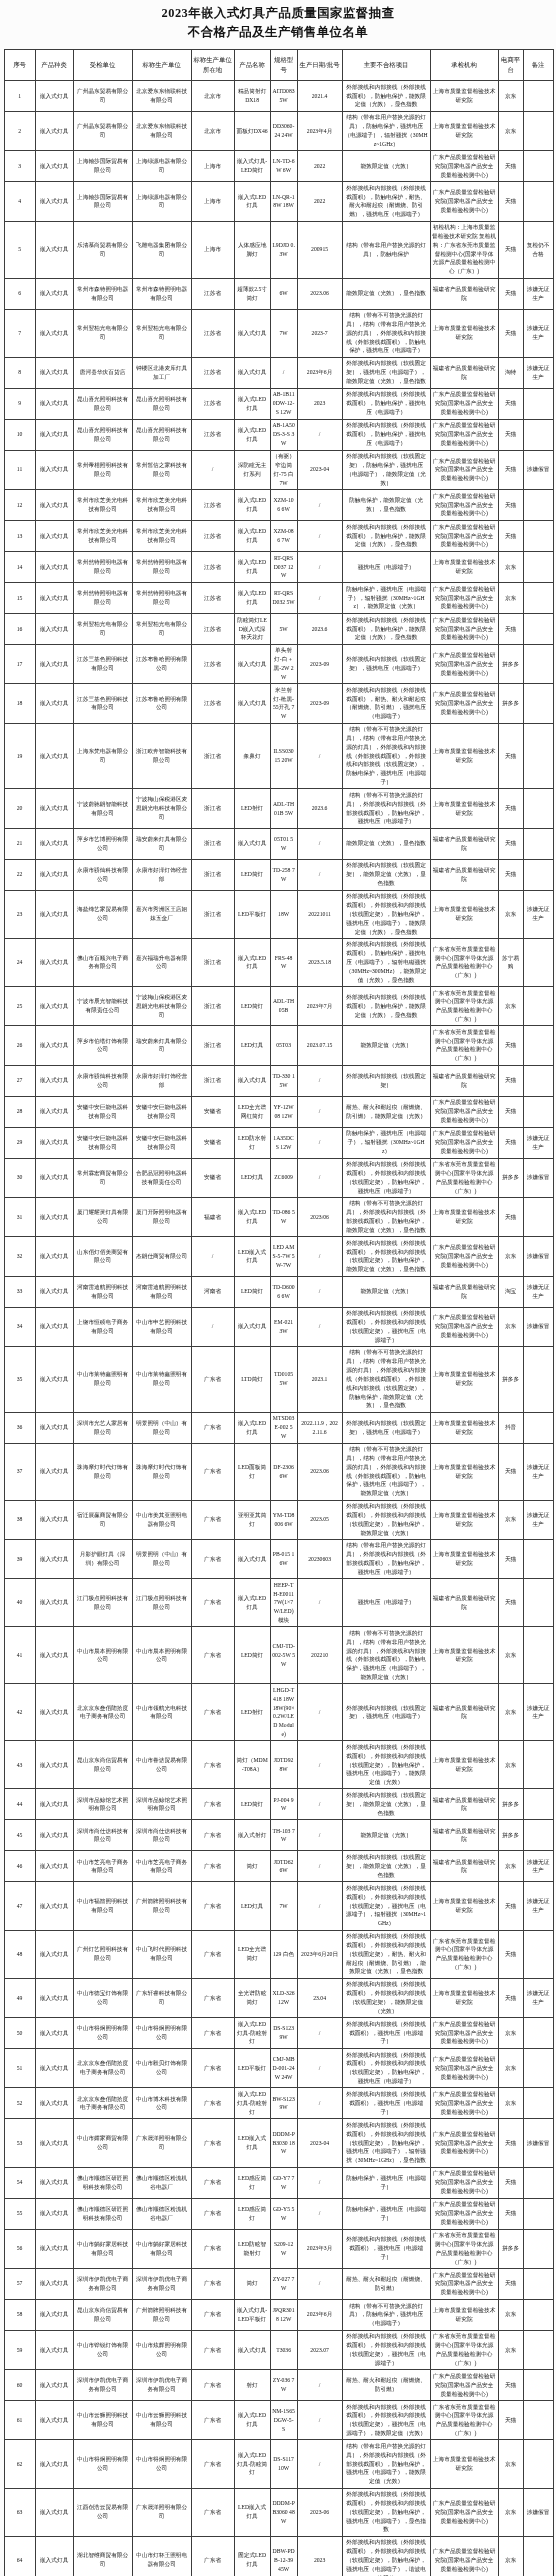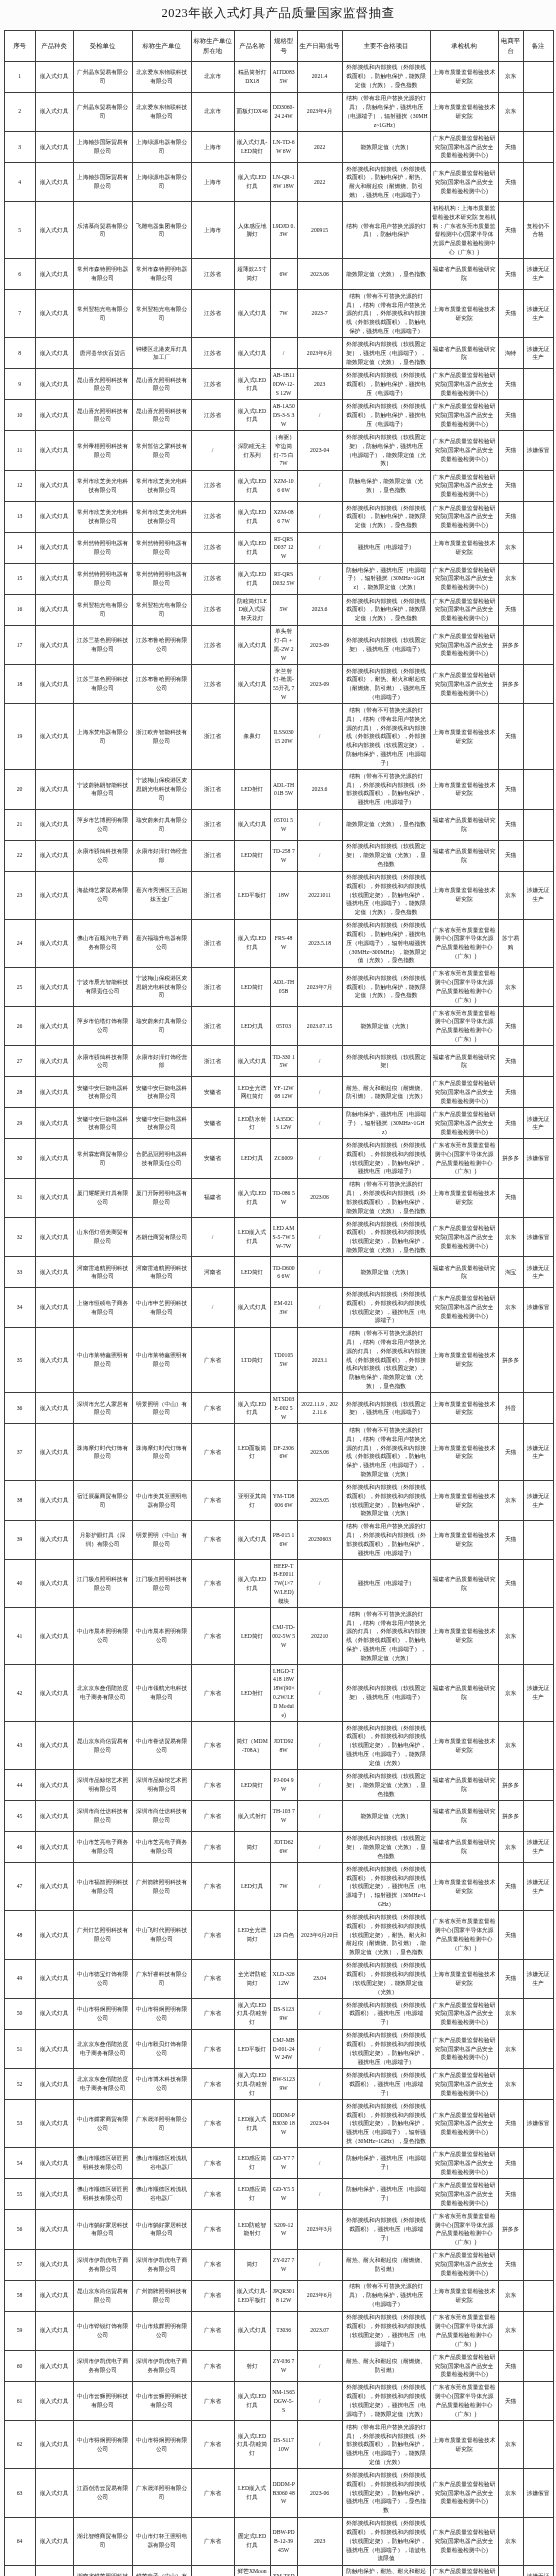--- a/index.html
+++ b/index.html
@@ -5,21 +5,21 @@
   html,body{margin:0;padding:0;}
   body{
     width:556px;
     background:#fcfcfc;
     color:#141414;
     font-family:"Liberation Serif","DejaVu Serif",serif;
   }
   .doc{width:556px;}
   .doc-title{
     text-align:center;
-    font-weight:normal;
+    font-weight:bold;
     font-size:12.4px;
     line-height:1.55;
     padding-top:4.1px;
   }
   .doc-title .t-line{letter-spacing:0.5px;}
   table.report{
     border-collapse:collapse;
     table-layout:fixed;
     width:550px;
     margin:6.2px 3.1px 3.1px 3.6px;
@@ -46,20 +46,21 @@
   
   td.col-2, td.col-3, td.col-8, td.col-9{text-align:left;}
   td.col-0{font-size:6px;}
 </style>
 </head>
 <body>
 
 <div class="doc">
   <div class="doc-title">
     <div class="t-line">2023年嵌入式灯具产品质量国家监督抽查</div>
+    <div class="t-line">不合格产品及生产销售单位名单</div>
   </div>
 
   <table class="report">
     <colgroup>
       <col style="width:31px">
         <col style="width:38px">
         <col style="width:59px">
         <col style="width:59px">
       <col style="width:43px">
         <col style="width:36px">

